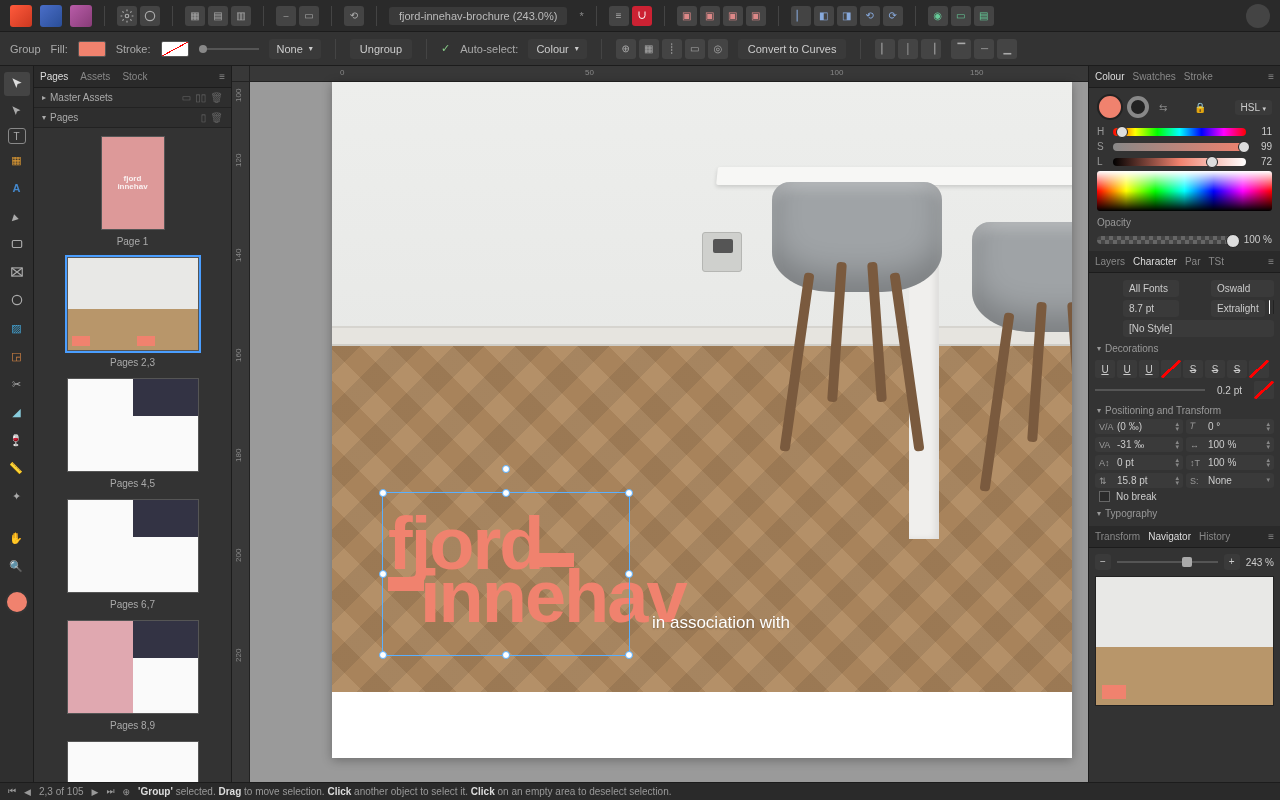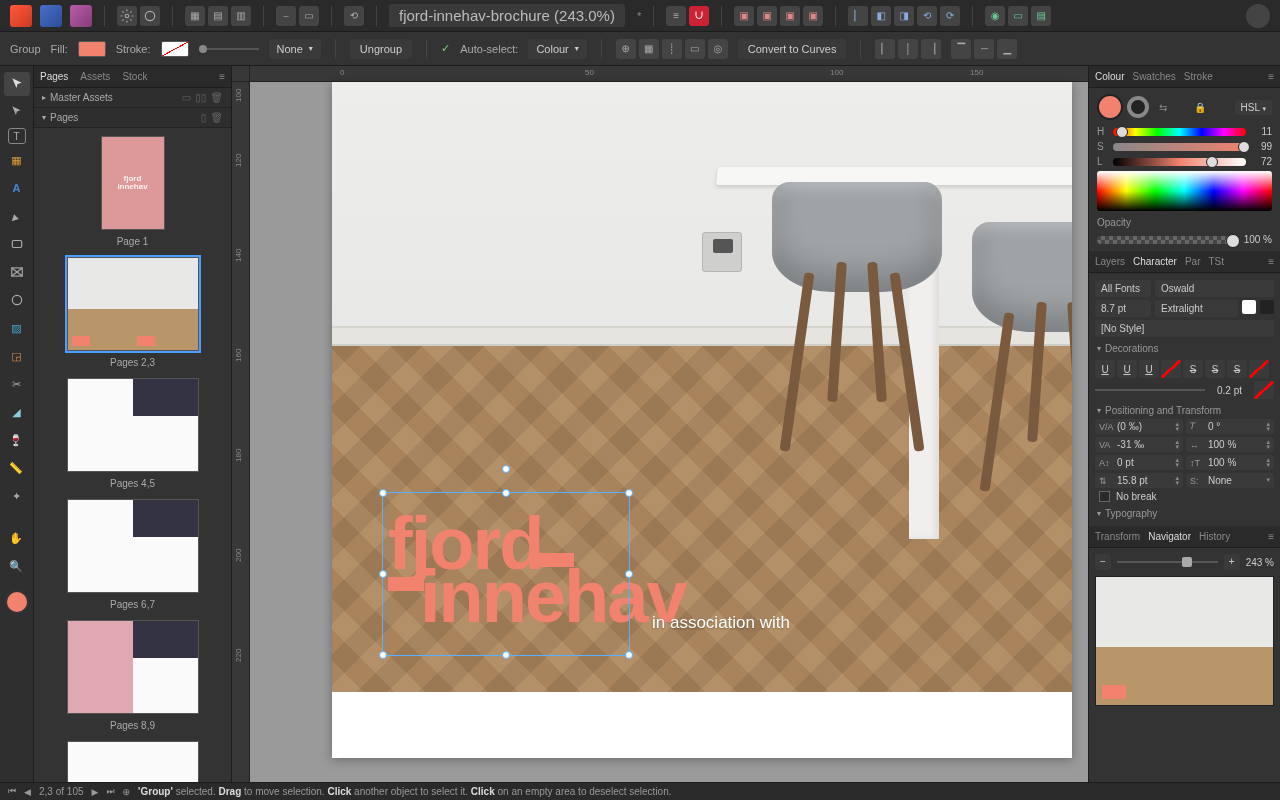--- a/index.html
+++ b/index.html
@@ -8,21 +8,21 @@
 
 .menubar { height: 32px; background: #2a2a2a; display: flex; align-items: center; padding: 0 10px; gap: 8px; border-bottom: 1px solid #1c1c1c; }
 .app-icon { width: 22px; height: 22px; }
 .app-icon.publisher { background: linear-gradient(135deg, #ff5a3c, #cc3820); border-radius: 3px; }
 .app-icon.designer { background: linear-gradient(135deg, #4a6ec8, #2a4e98); border-radius: 3px; }
 .app-icon.photo { background: linear-gradient(135deg, #b85ca8, #883c78); border-radius: 3px; }
 .tb-icon { width: 20px; height: 20px; background: #444; border-radius: 3px; display: flex; align-items: center; justify-content: center; color: #aaa; font-size: 10px; }
 .tb-icon.active { background: #c23; }
 .tb-group { display: flex; gap: 3px; }
 .tb-sep { width: 1px; height: 20px; background: #444; margin: 0 4px; }
-.doc-title { background: #3a3a3a; padding: 3px 10px; border-radius: 3px; font-size: 15px; color: #bbb; min-width: 160px; }
+.doc-title { background: #3a3a3a; padding: 3px 10px; border-radius: 3px; font-size: 11px; color: #bbb; min-width: 160px; }
 .account-icon { width: 24px; height: 24px; border-radius: 50%; background: #444; margin-left: auto; }
 
 
 .context-bar { height: 34px; background: #333; display: flex; align-items: center; padding: 0 10px; gap: 10px; border-bottom: 1px solid #1c1c1c; font-size: 11px; }
 .ctx-label { color: #aaa; }
 .swatch { width: 28px; height: 16px; border-radius: 2px; border: 1px solid #555; }
 .swatch.coral { background: #f0826e; }
 .swatch.stroke { background: linear-gradient(to bottom right, white 48%, red 48%, red 52%, white 52%); }
 .ctx-btn { background: #3a3a3a; padding: 4px 10px; border-radius: 3px; color: #ccc; }
 .ctx-dropdown { background: #3a3a3a; padding: 4px 8px; border-radius: 3px; display: flex; align-items: center; gap: 6px; }
@@ -131,21 +131,21 @@
 .spectrum { height: 40px; margin-top: 4px; border-radius: 3px; background:
   linear-gradient(to bottom, rgba(255,255,255,1), rgba(255,255,255,0) 50%, rgba(0,0,0,0) 50%, rgba(0,0,0,1)),
   linear-gradient(to right, red, yellow, lime, cyan, blue, magenta, red); }
 .opacity-row { display: flex; align-items: center; gap: 6px; margin-top: 6px; }
 .opacity-row .lab { color: #999; }
 .op-slider { flex: 1; height: 8px; background: repeating-conic-gradient(#666 0 25%, #444 0 50%) 0 0/8px 8px; border-radius: 4px; position: relative; }
 .op-slider::after { content: ''; position: absolute; right: -2px; top: -2px; width: 12px; height: 12px; background: #ddd; border: 1px solid #222; border-radius: 50%; }
 
 .char-body { padding: 4px 6px; }
 .char-row { display: flex; gap: 4px; margin: 3px 0; }
-.char-dd { flex: 1; background: #3a3a3a; padding: 3px 6px; border-radius: 3px; color: #ccc; }
+.char-dd { flex: 1; background: #3a3a3a; padding: 3px 6px; border-radius: 3px; color: #ccc; margin-left: 28px; }
 .char-section-hdr { color: #999; padding: 3px 2px; display: flex; align-items: center; }
 .char-section-hdr::before { content: '▾'; font-size: 8px; margin-right: 4px; }
 .deco-btns { display: flex; gap: 2px; margin: 3px 0; }
 .deco-btn { width: 20px; height: 18px; background: #3a3a3a; border-radius: 2px; display: flex; align-items: center; justify-content: center; font-size: 10px; color: #ccc; }
 .deco-btn.strike { text-decoration: line-through; }
 .deco-btn.none { background: linear-gradient(to bottom right, #3a3a3a 45%, red 45%, red 55%, #3a3a3a 55%); }
 .pt-row { display: flex; align-items: center; gap: 12px; margin: 3px 0; }
 .pt-slider { flex: 1; height: 2px; background: #555; }
 .pos-grid { display: grid; grid-template-columns: 1fr 1fr; gap: 3px; }
 .pos-cell { display: flex; align-items: center; gap: 4px; background: #3a3a3a; padding: 2px 4px; border-radius: 3px; }

